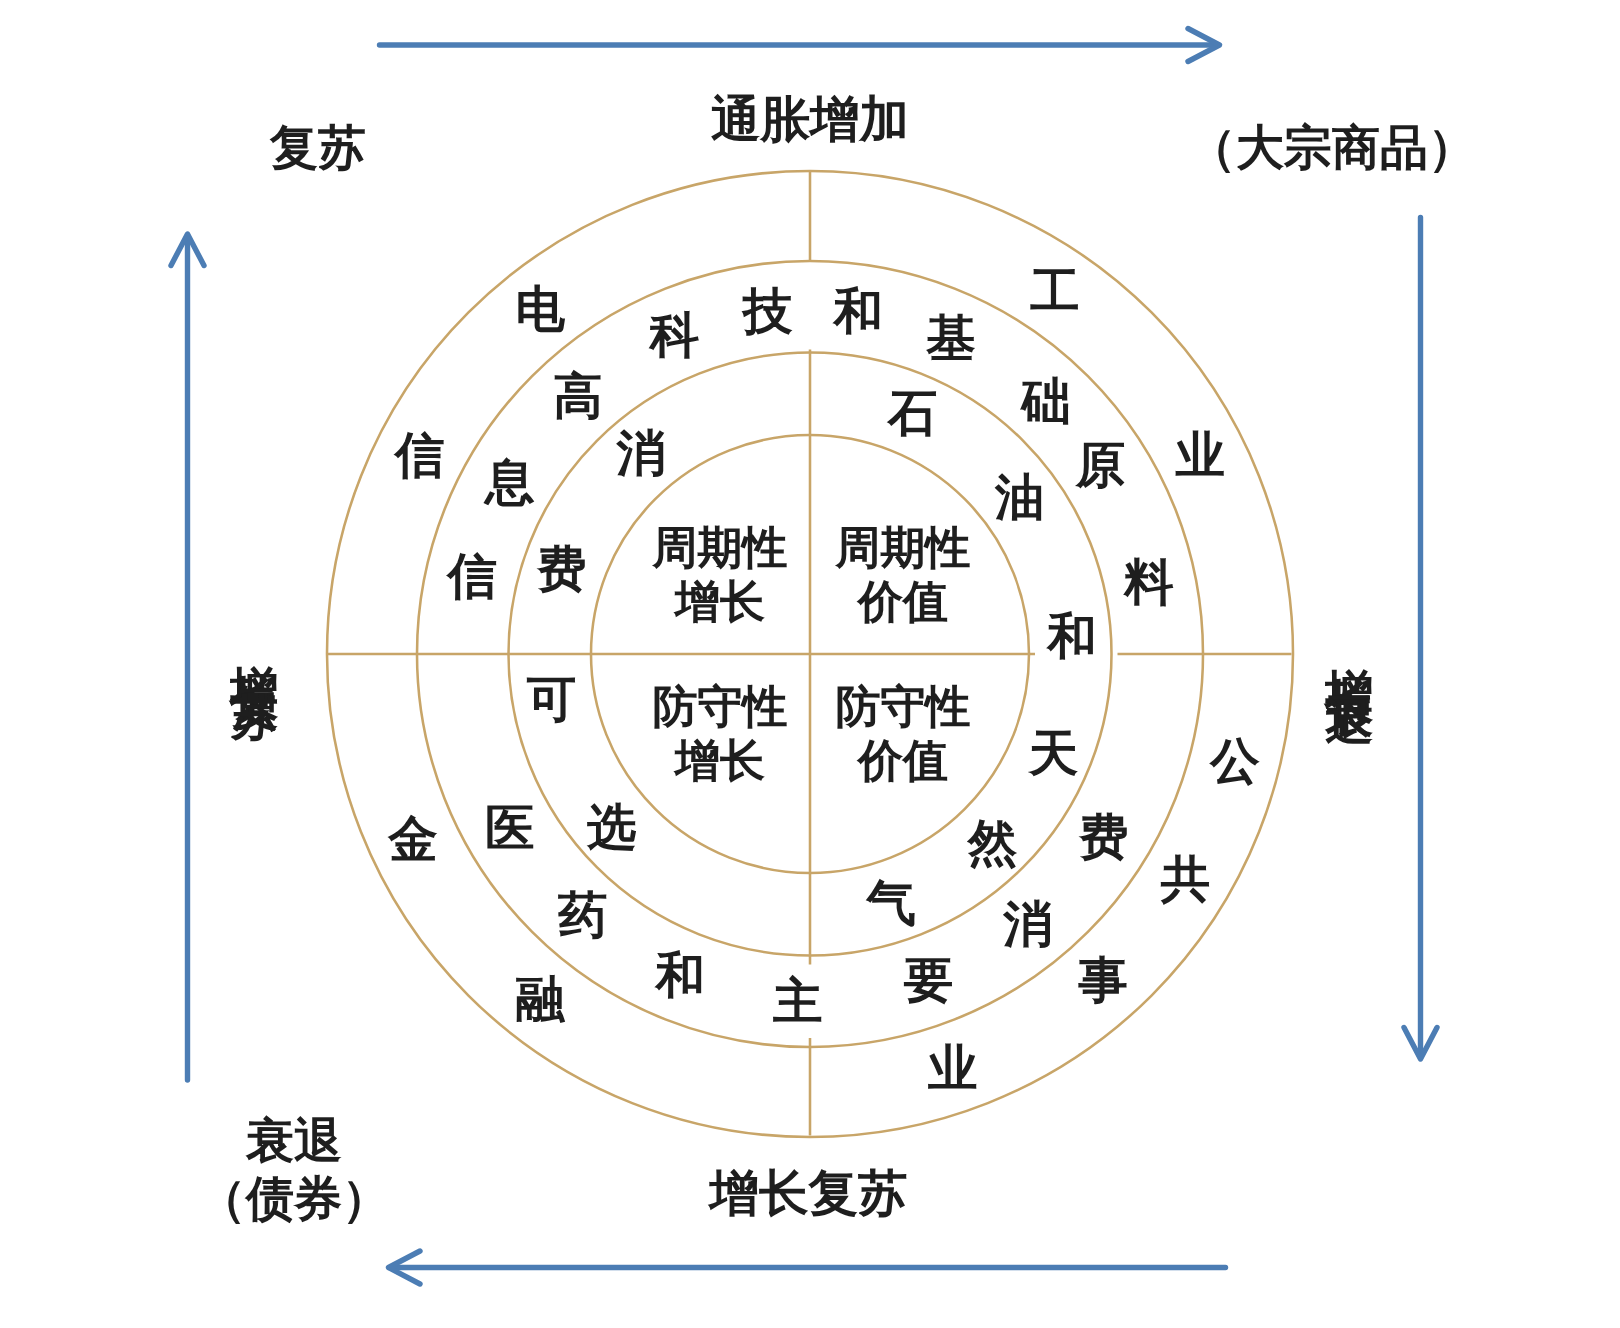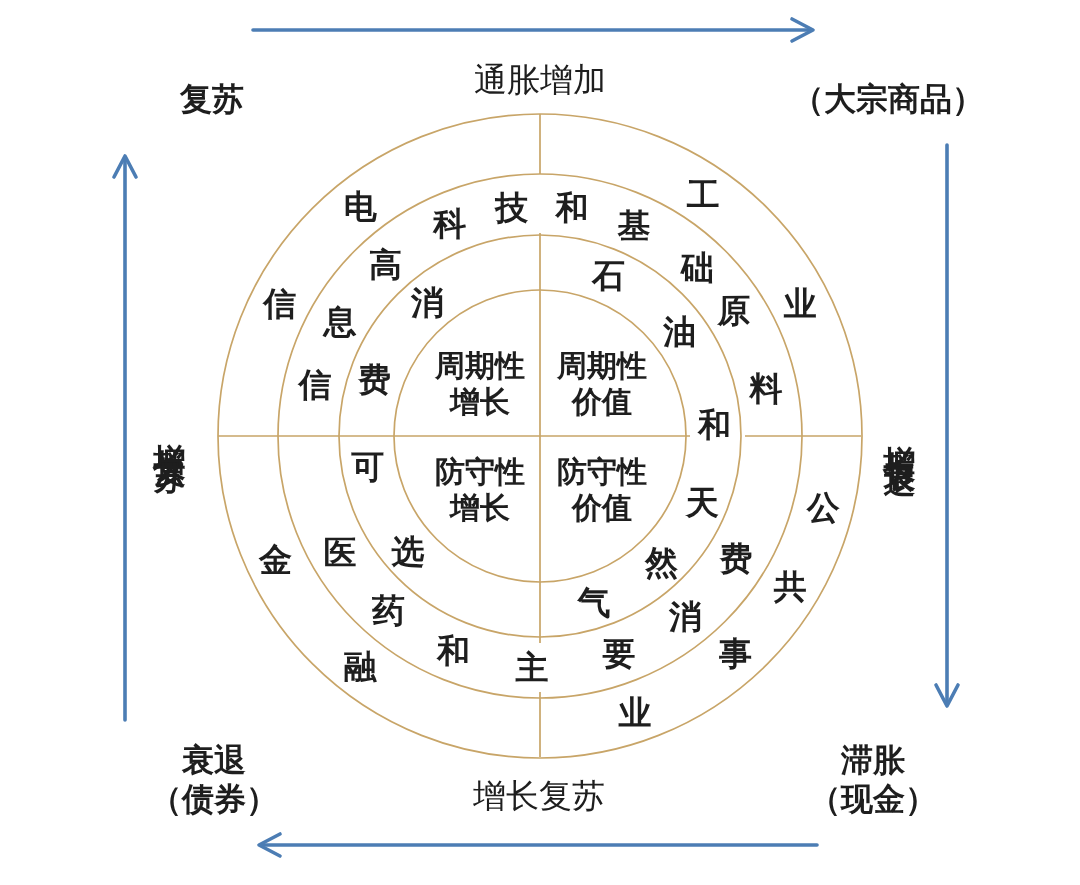--- a/index.html
+++ b/index.html
@@ -9,21 +9,21 @@
     color:#1e1e1e;
   }
   .stage{position:absolute;inset:0;border-radius:24px;}
   .stage svg{position:absolute;left:0;top:0;}
   .abs{position:absolute;transform:translate(-50%,-50%);}
   .corner-label{
     text-align:center;font-size:32px;line-height:39px;font-weight:600;
     white-space:nowrap;
   }
   .axis-h{
-    font-size:33px;font-weight:400;white-space:nowrap;
+    font-size:33px;font-weight:700;white-space:nowrap;
   }
   .axis-v{
     writing-mode:vertical-rl;text-orientation:upright;
     font-size:32px;font-weight:600;letter-spacing:6px;line-height:1;
   }
   .quad-label{
     text-align:center;font-size:30px;line-height:36px;font-weight:600;
     white-space:nowrap;
   }
   .ring-char{
@@ -69,27 +69,23 @@
       </g>
     </g>
   </svg>
 
   <div class="abs corner-label" style="left:212px;top:99px">
     <div>复苏</div>
   </div>
   <div class="abs corner-label" style="left:888px;top:99px">
     <div>（大宗商品）</div>
   </div>
-  <div class="abs corner-label" style="left:214px;top:780px">
+  <div class="abs corner-label" style="left:196px;top:780px">
     <div>衰退</div>
     <div>（债券）</div>
-  </div>
-  <div class="abs corner-label" style="left:873px;top:780px">
-    <div>滞胀</div>
-    <div>（现金）</div>
   </div>
 
   <div class="abs axis-h" style="left:540px;top:80px">通胀增加</div>
   <div class="abs axis-h" style="left:539px;top:796px">增长复苏</div>
   <div class="abs axis-v" style="left:170px;top:430px">增长复苏</div>
   <div class="abs axis-v" style="left:900px;top:432px">增长衰退</div>
 
   <div class="abs quad-label" style="left:480px;top:384px">
     <div>周期性</div>
     <div>增长</div>

